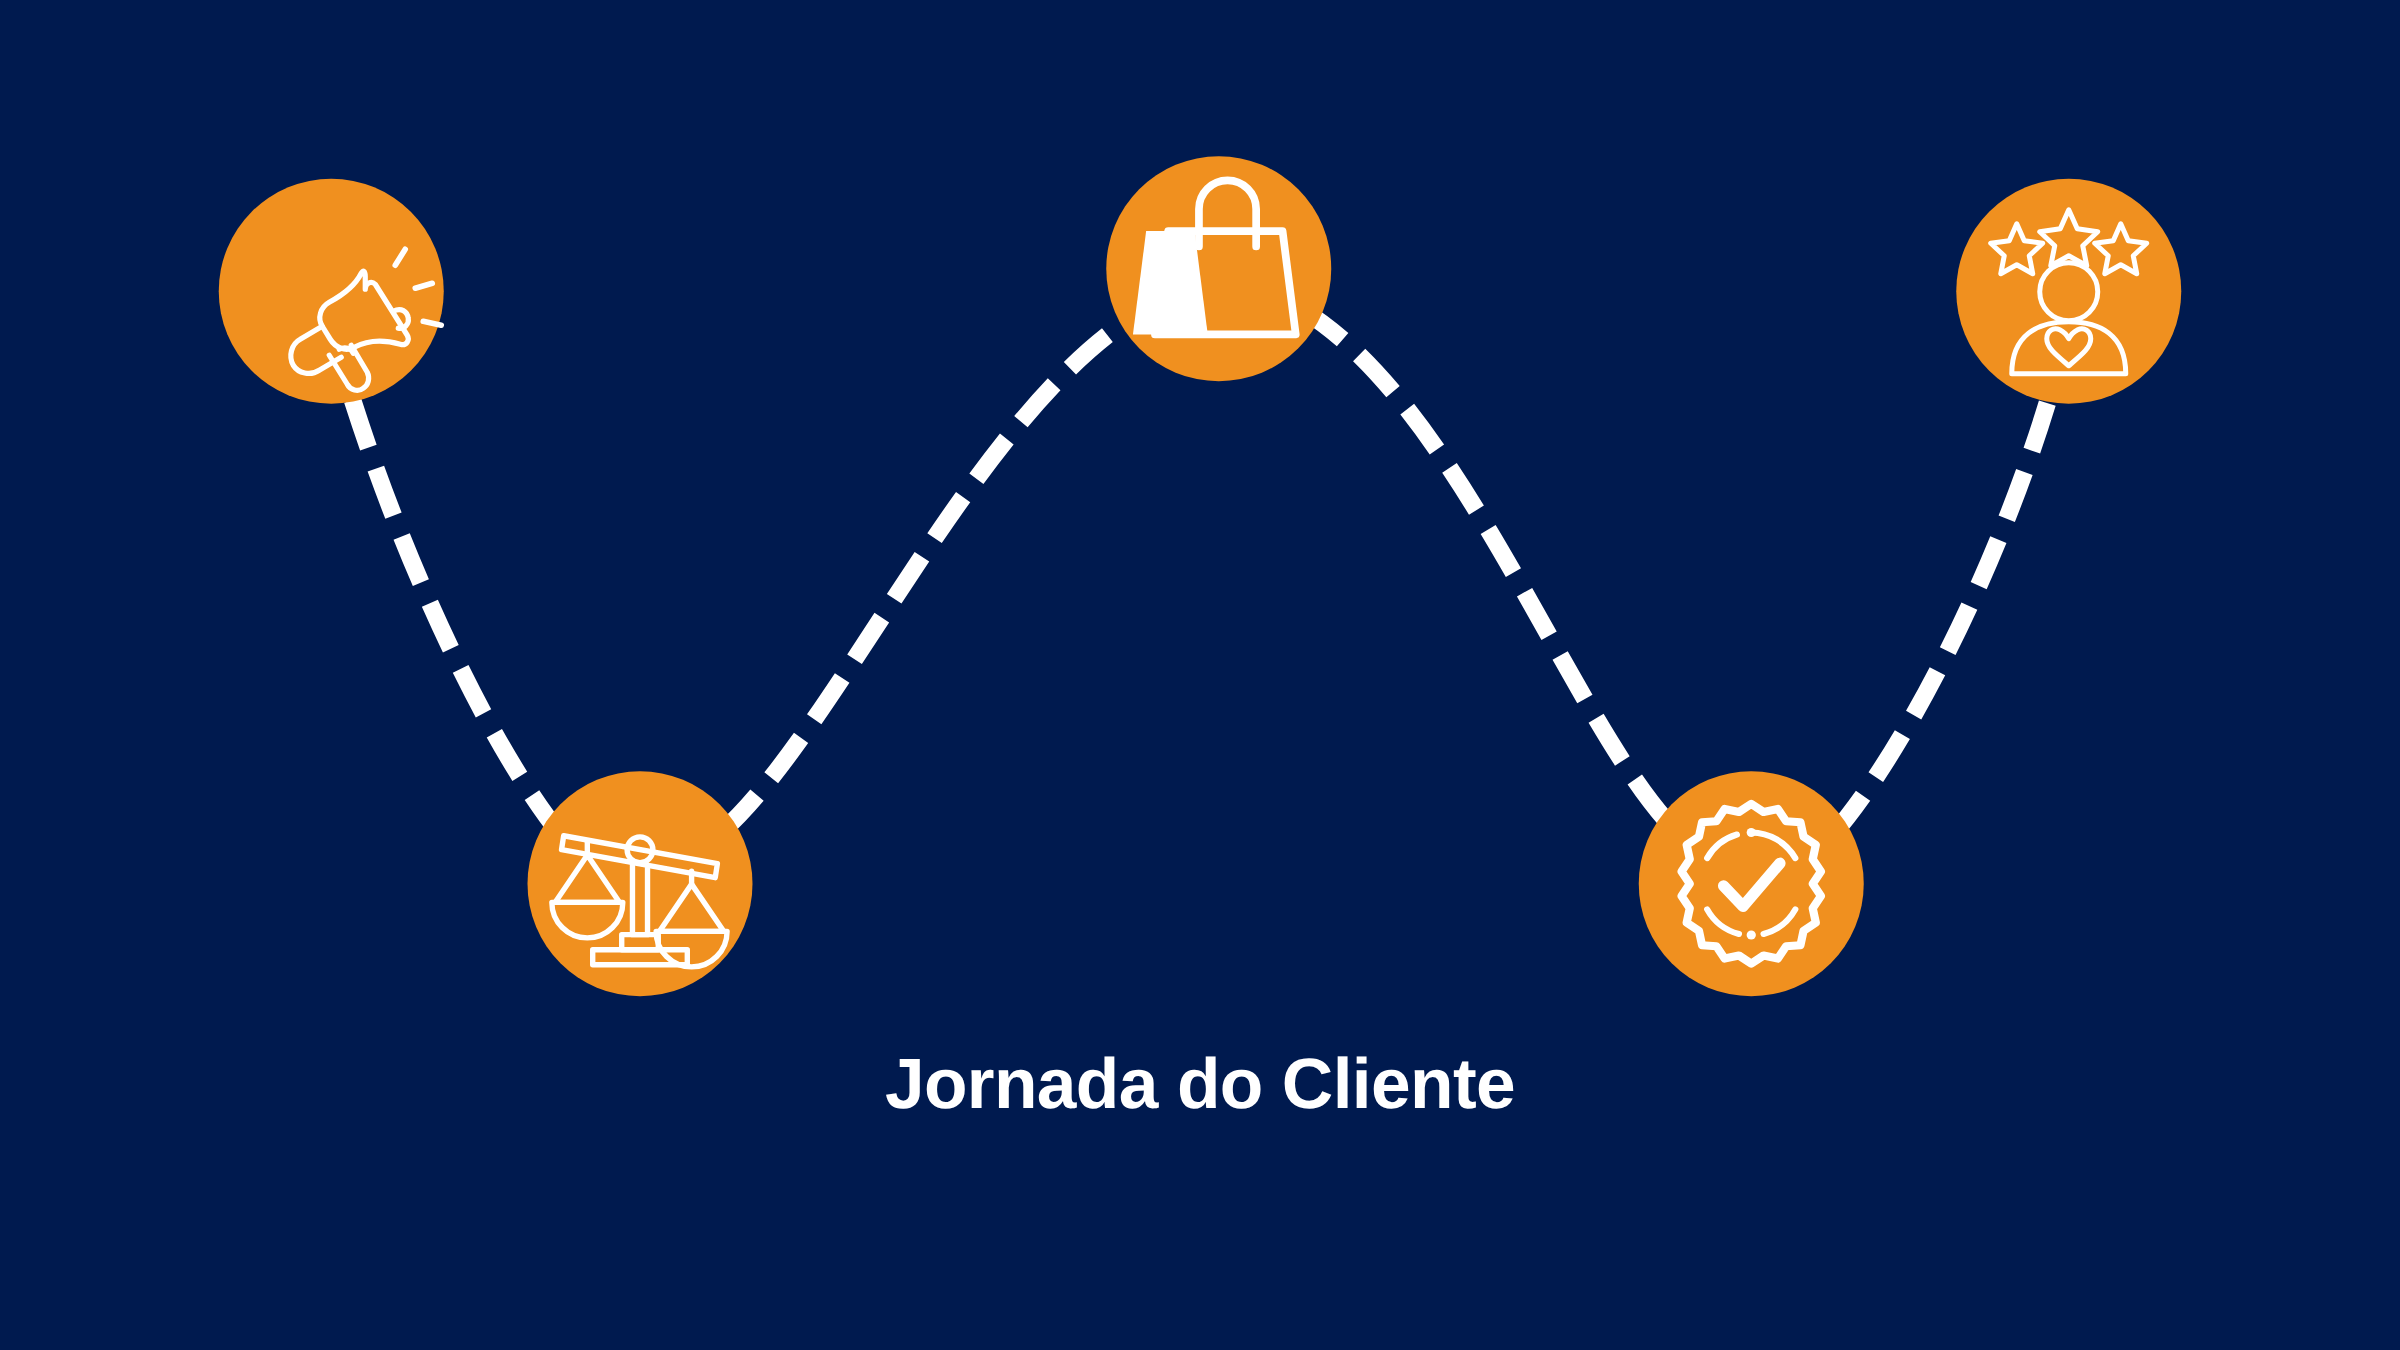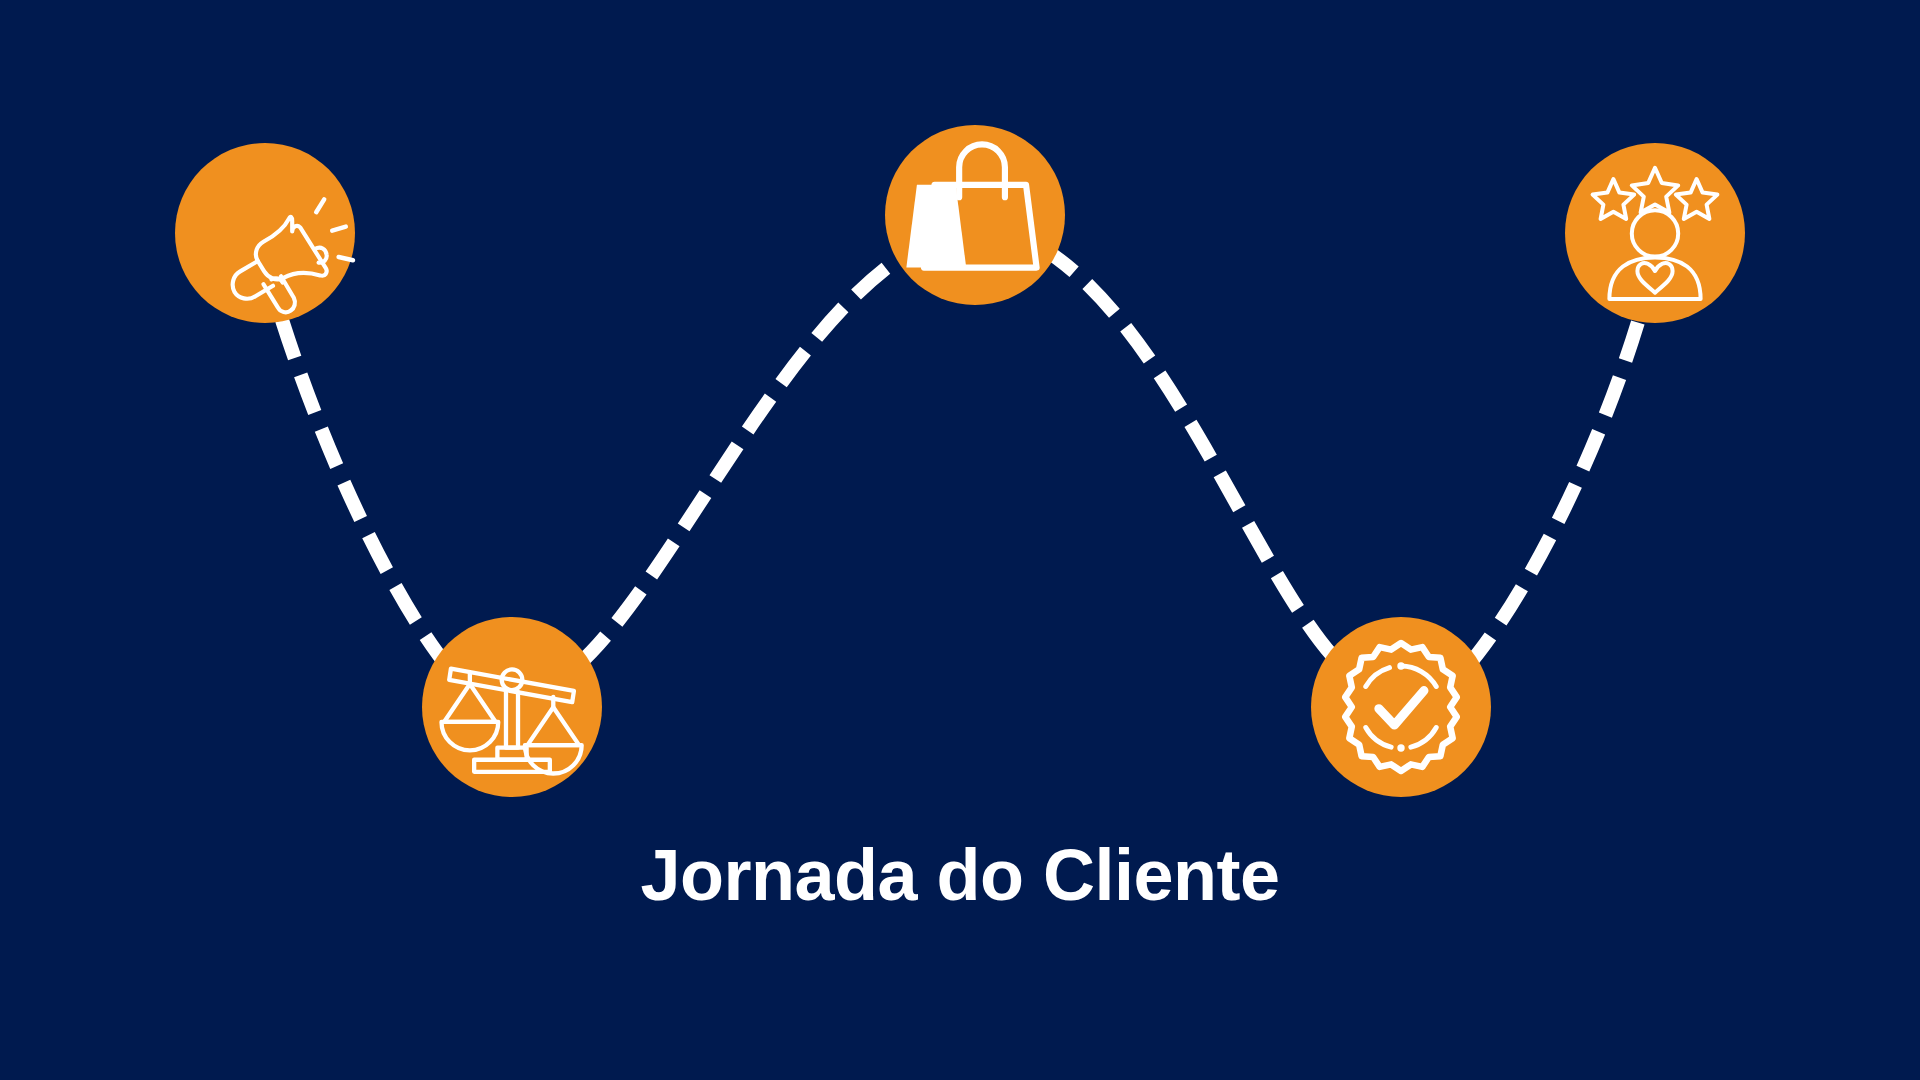--- a/index.html
+++ b/index.html
@@ -32,21 +32,21 @@
     left: 0;
     top: 838px;
     width: 1920px;
     text-align: center;
     pointer-events: none;
   }
   #journey-title {
     display: inline-block;
     color: #FFFFFF;
     font-family: "Liberation Sans", sans-serif;
-    font-size: 72px;
+    font-size: 57px;
     font-weight: bold;
     letter-spacing: -0.5px;
     line-height: 1.05;
     white-space: nowrap;
   }
 </style>
 </head>
 <body>
 
 <div id="stage">

